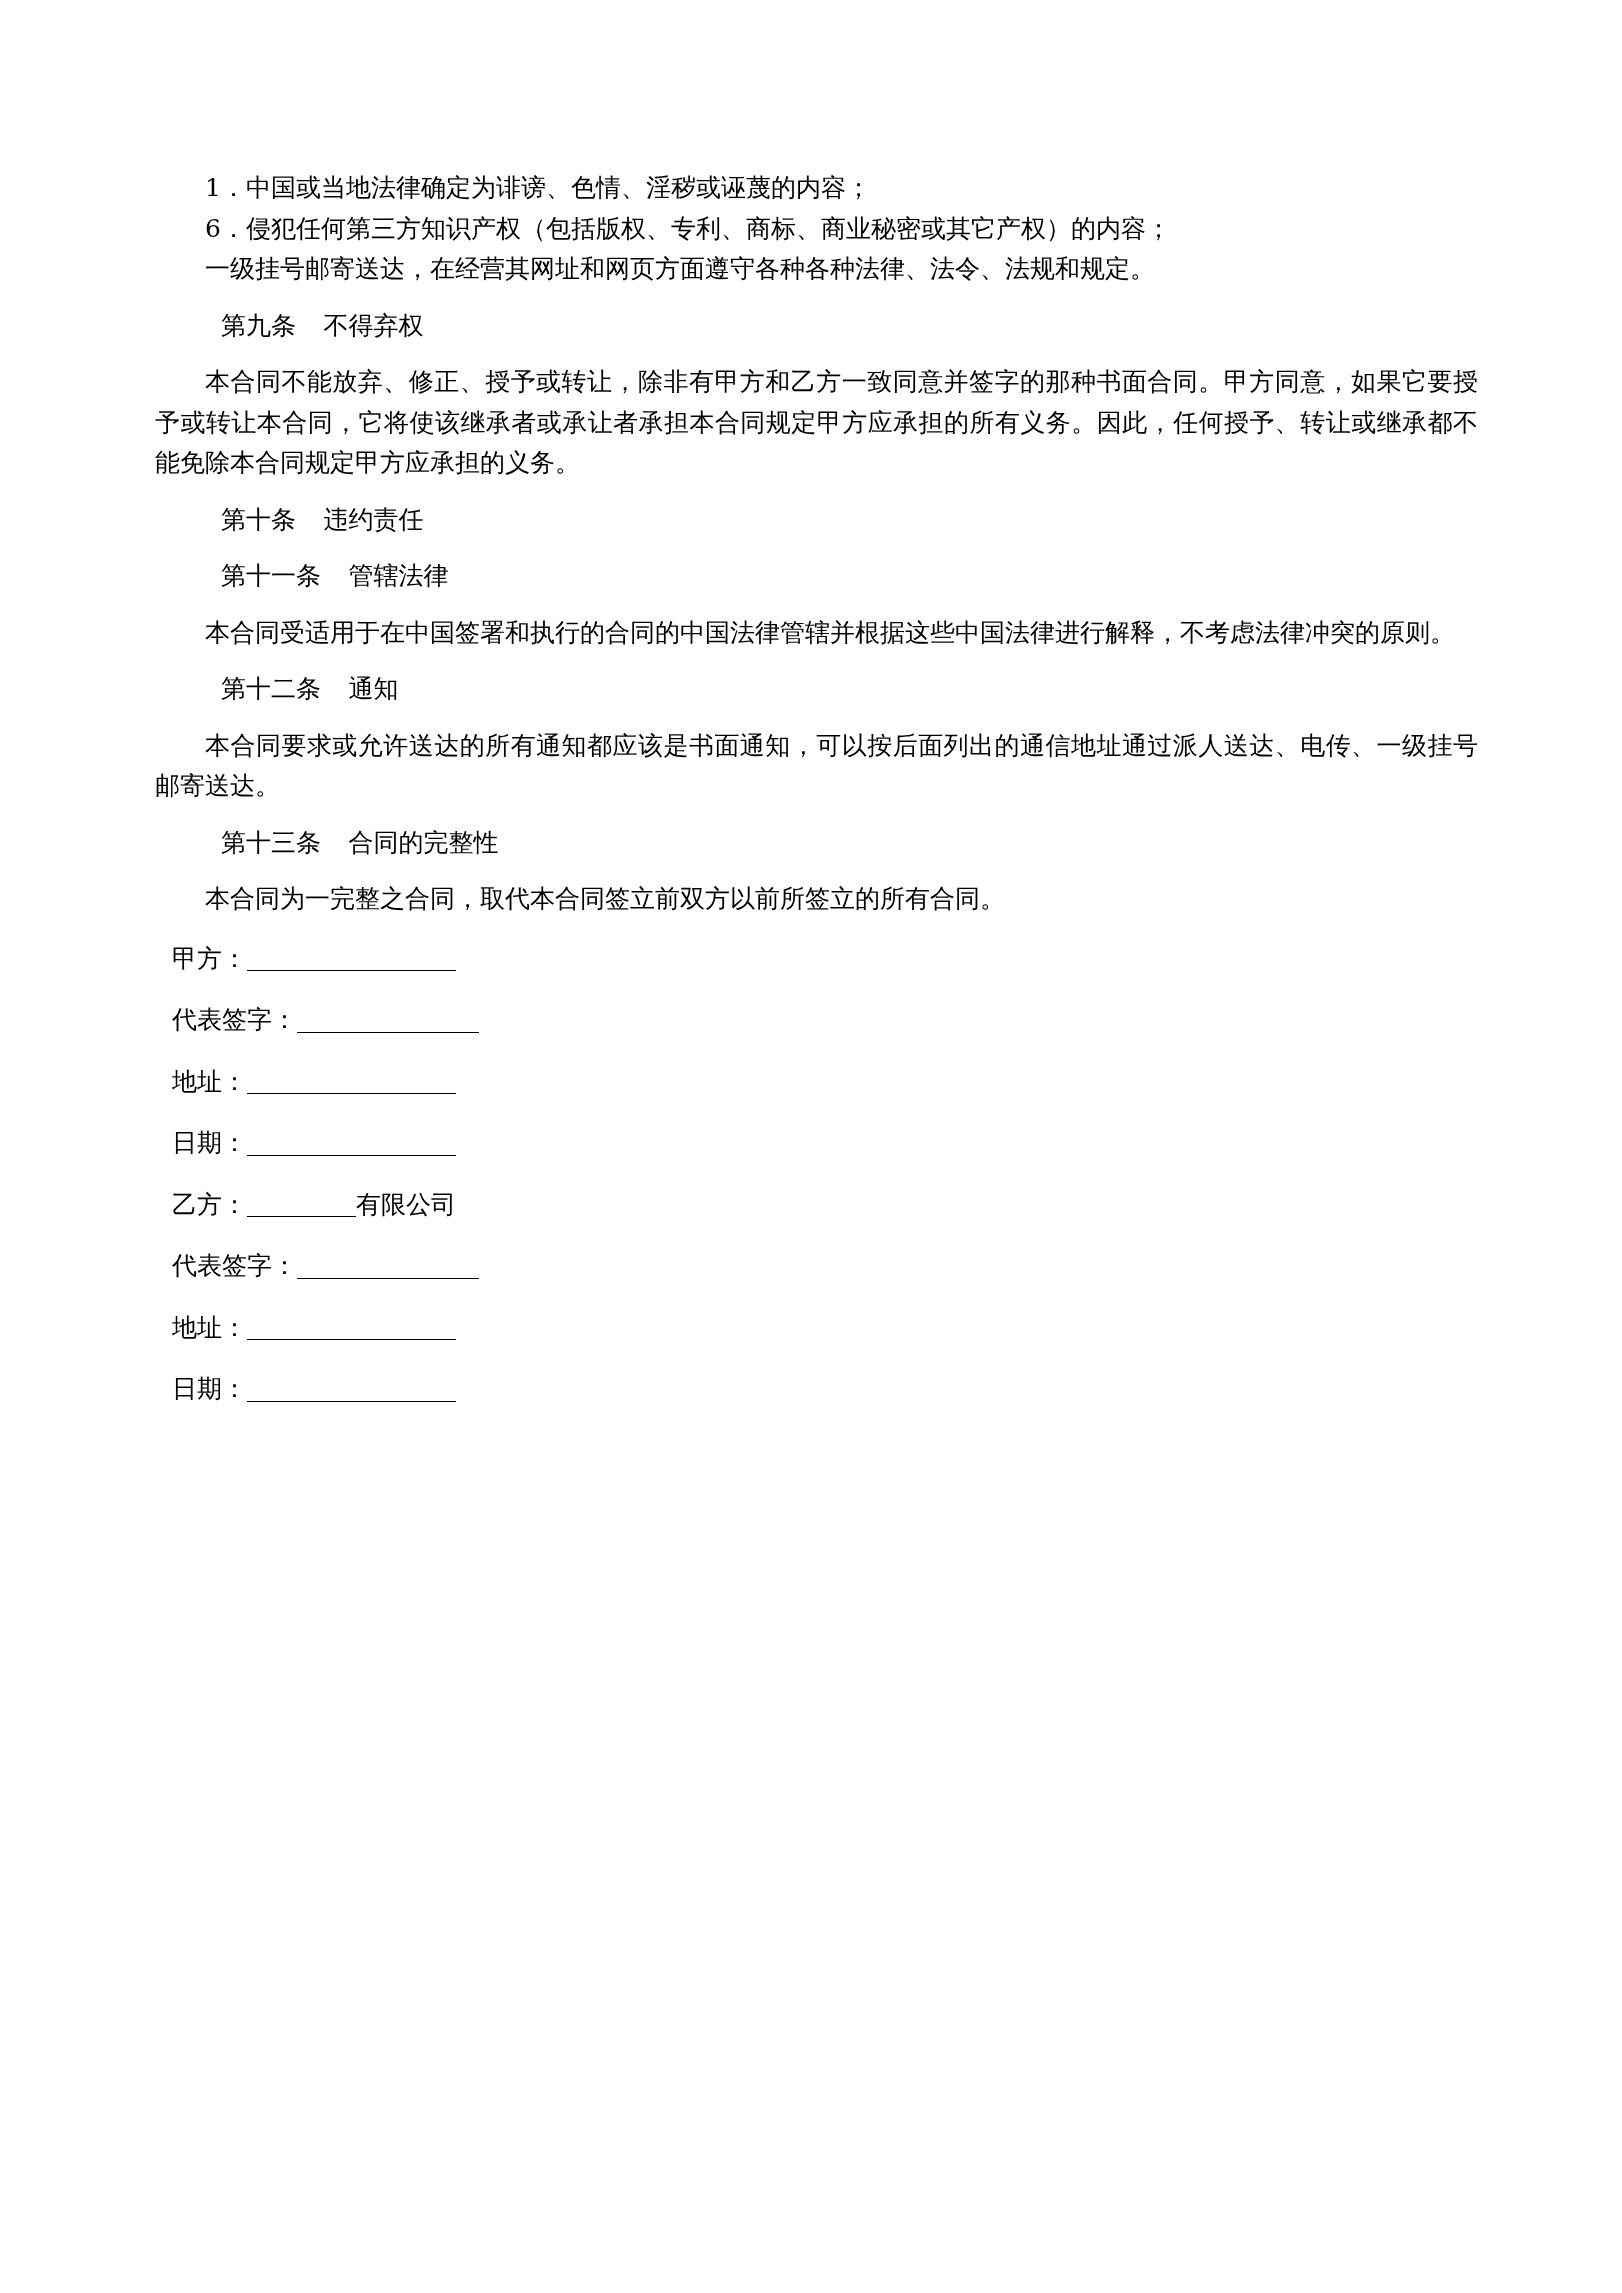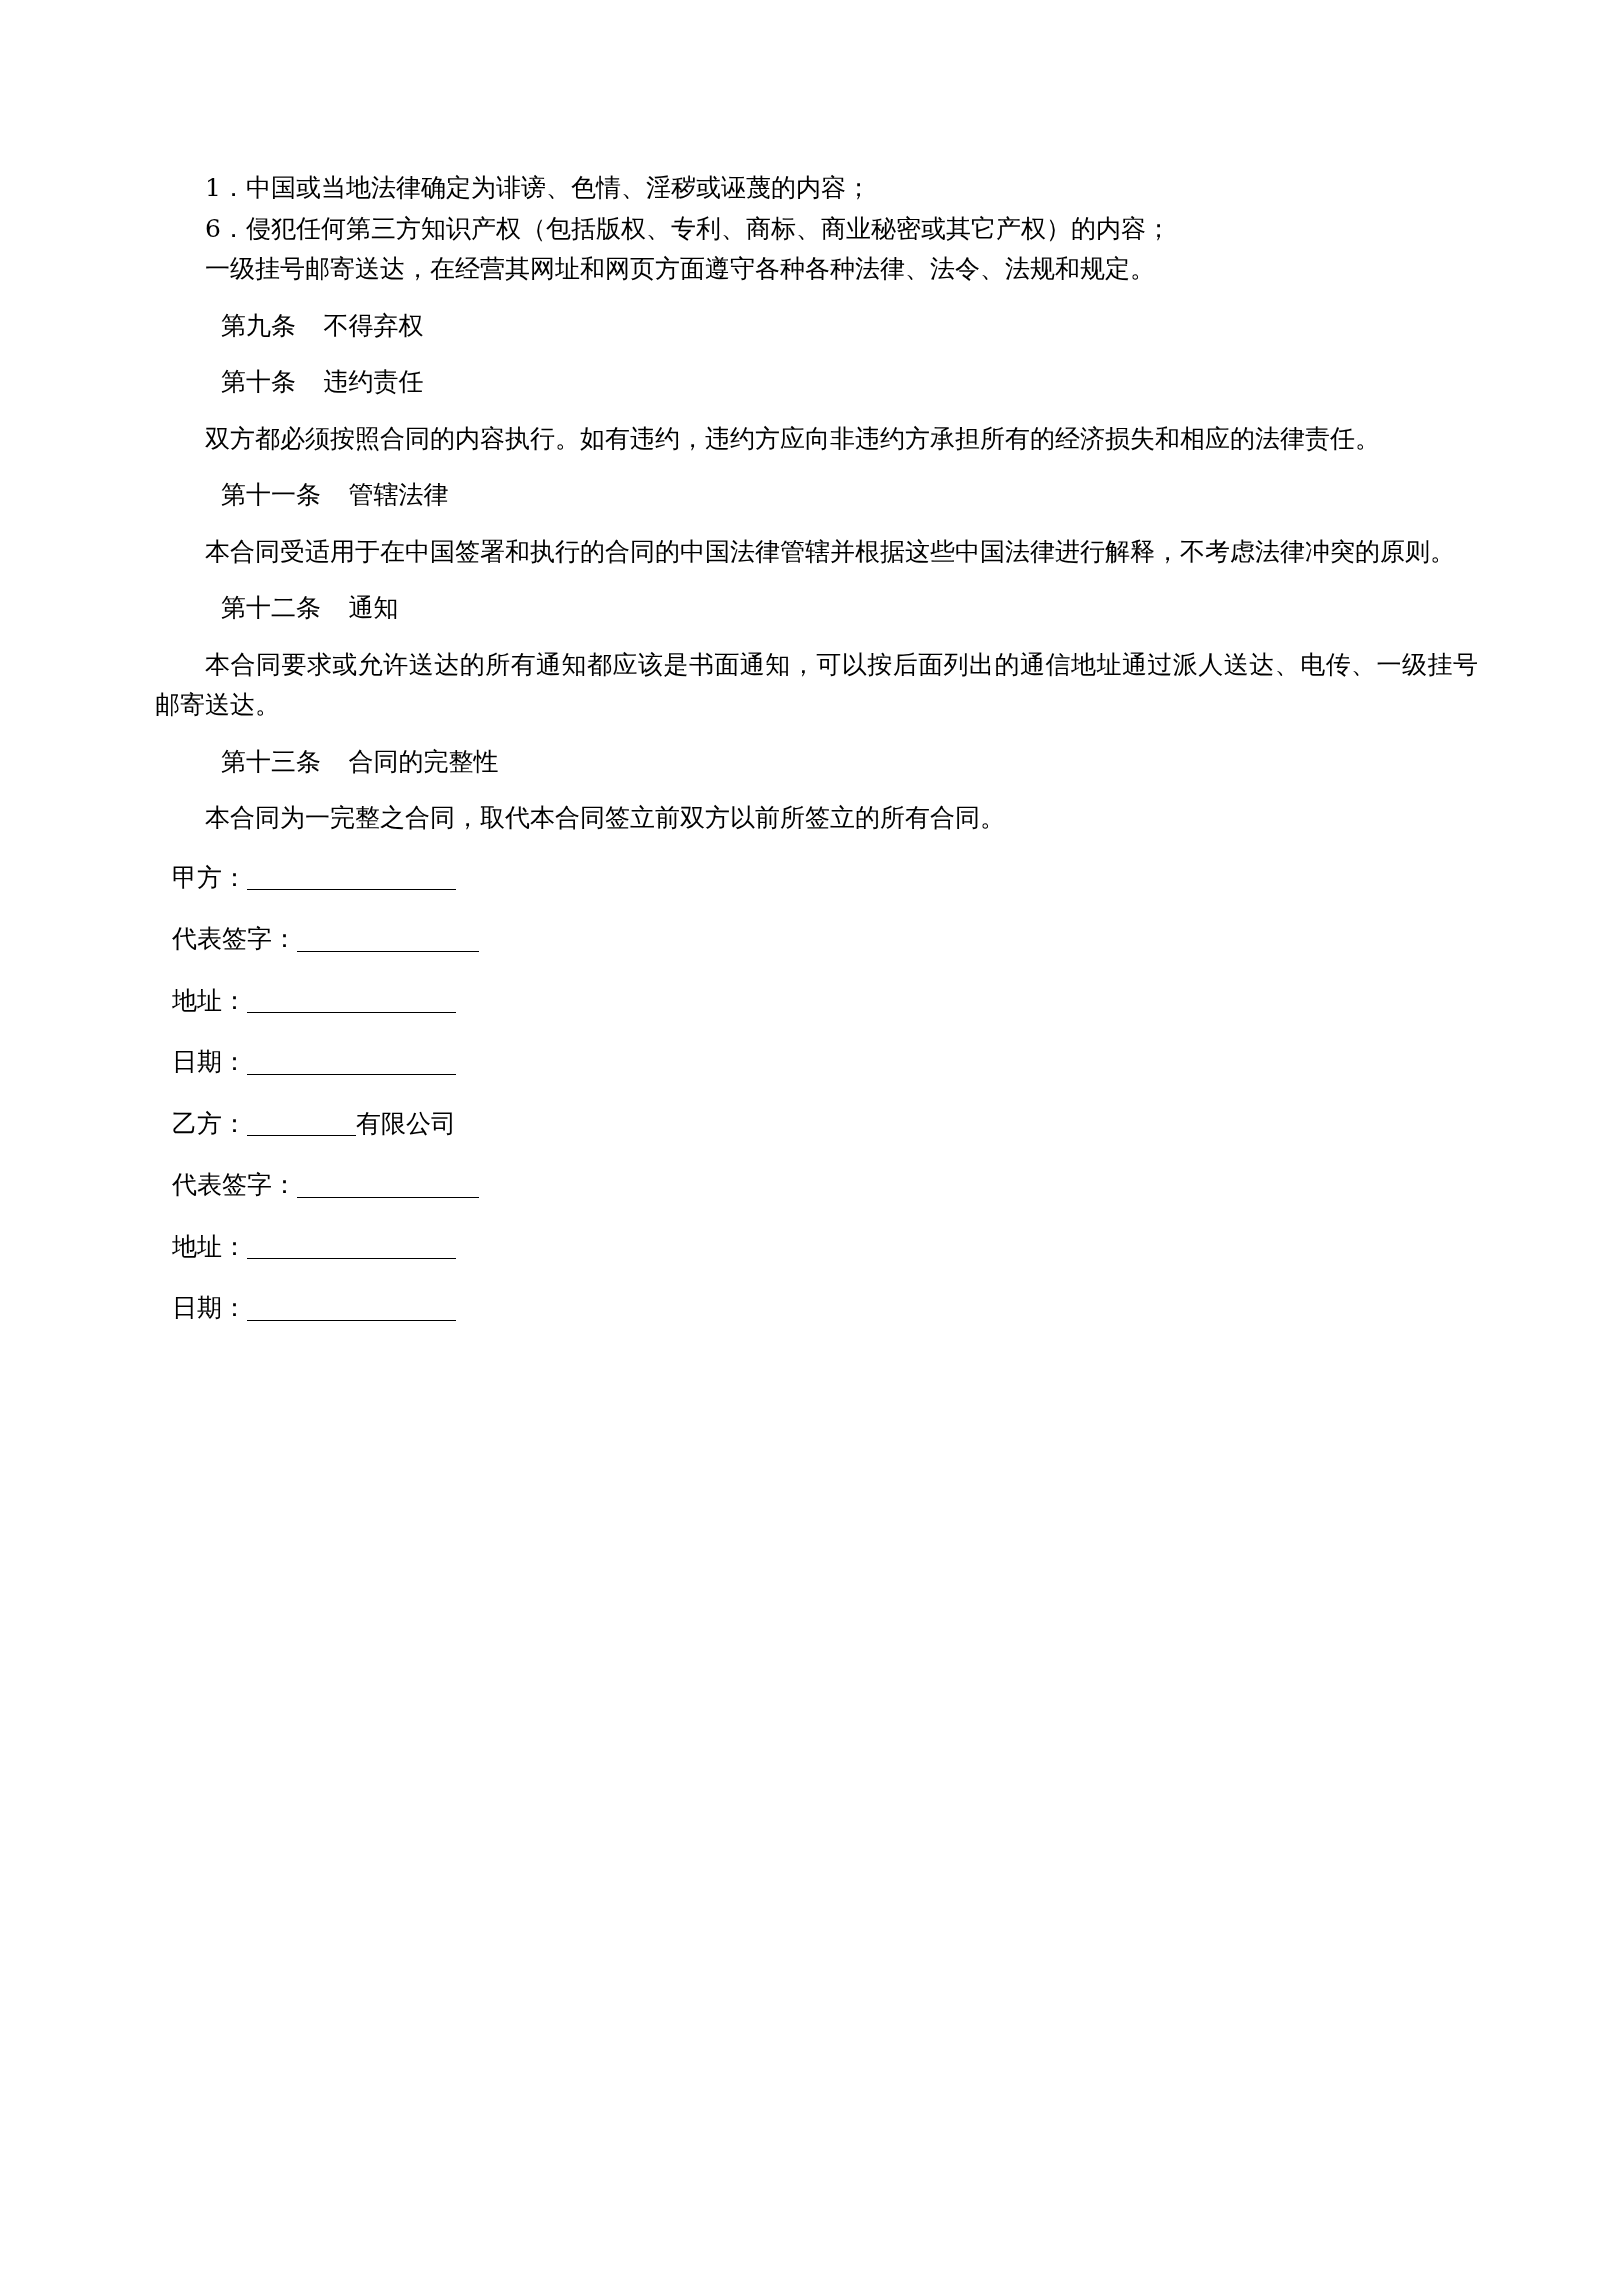--- a/index.html
+++ b/index.html
@@ -66,23 +66,23 @@
 
 <div class="page">
   <div class="doc-body">
 
     <p class="p-list">1．中国或当地法律确定为诽谤、色情、淫秽或诬蔑的内容；</p>
     <p class="p-list">6．侵犯任何第三方知识产权（包括版权、专利、商标、商业秘密或其它产权）的内容；</p>
 
     <p class="p">一级挂号邮寄送达，在经营其网址和网页方面遵守各种各种法律、法令、法规和规定。</p>
 
     <p class="p-heading"><span>第九条</span><span class="heading-gap"></span><span>不得弃权</span></p>
+    <p class="p">本合同不能放弃、修正、授予或转让，除非有甲方和乙方一致同意并签字的那种书面合同。甲方同意，如果它要授予或转让本合同，它将使该继承者或承让者承担本合同规定甲方应承担的所有义务。因此，任何授予、转让或继承都不能免除本合同规定甲方应承担的义务。</p>
 
     <p class="p-heading"><span>第十条</span><span class="heading-gap"></span><span>违约责任</span></p>
-    <p class="p">双方都必须按照合同的内容执行。如有违约，违约方应向非违约方承担所有的经济损失和相应的法律责任。</p>
 
     <p class="p-heading"><span>第十一条</span><span class="heading-gap"></span><span>管辖法律</span></p>
     <p class="p">本合同受适用于在中国签署和执行的合同的中国法律管辖并根据这些中国法律进行解释，不考虑法律冲突的原则。</p>
 
     <p class="p-heading"><span>第十二条</span><span class="heading-gap"></span><span>通知</span></p>
     <p class="p">本合同要求或允许送达的所有通知都应该是书面通知，可以按后面列出的通信地址通过派人送达、电传、一级挂号邮寄送达。</p>
 
     <p class="p-heading"><span>第十三条</span><span class="heading-gap"></span><span>合同的完整性</span></p>
     <p class="p">本合同为一完整之合同，取代本合同签立前双方以前所签立的所有合同。</p>
 

